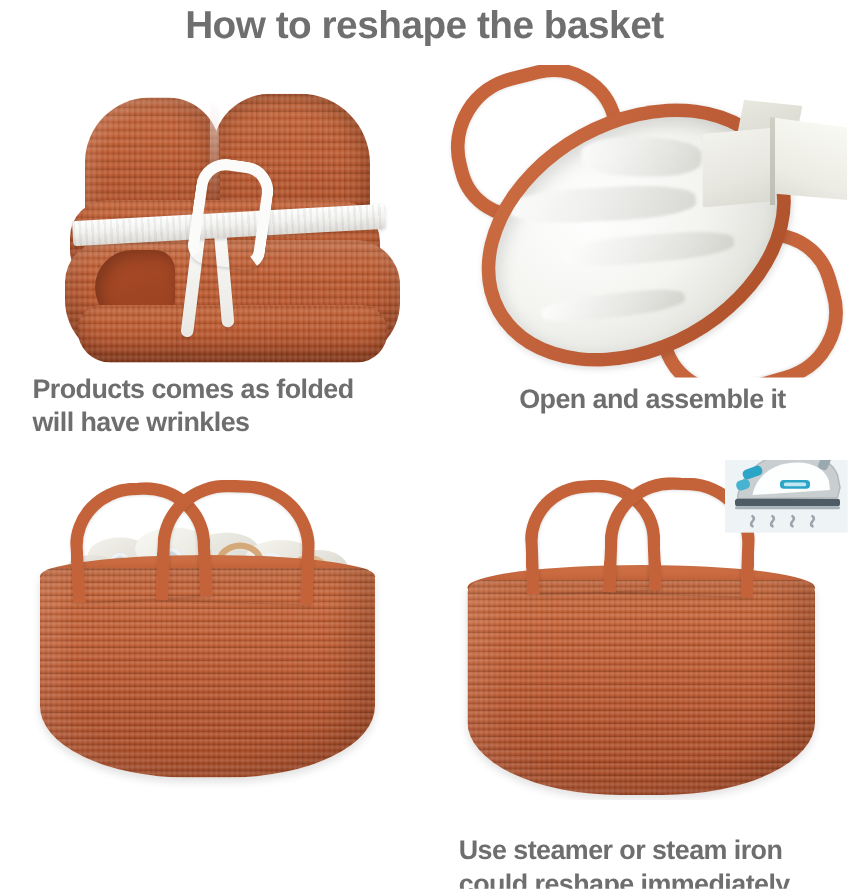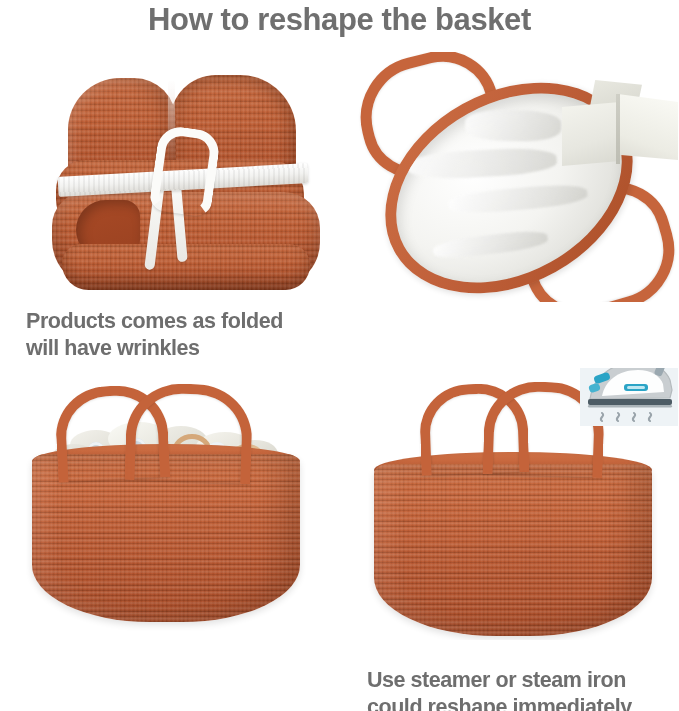--- a/index.html
+++ b/index.html
@@ -41,21 +41,21 @@
   .caption {
     position: absolute;
     color: #6e6e6e;
     font-weight: bold;
     font-size: 21.5px;
     line-height: 27px;
     letter-spacing: -0.45px;
     font-family: "Liberation Sans", sans-serif;
     white-space: pre-line;
   }
-  .caption-1 { left: 26px;  top: 308px; width: 310px; text-align: left; }
+  .caption-1 { left: 26px;  top: 298px; width: 310px; text-align: left; }
   .caption-2 { left: 372px; top: 306px; width: 300px; text-align: center; }
   .caption-3 { left: 2px;   top: 648px; width: 358px; text-align: left; }
   .caption-4 { left: 367px; top: 667px; width: 312px; text-align: left; }
 
   
   #photo-folded { left: 50px; top: 72px; width: 280px; height: 225px; }
 
   .fold-stack { position: absolute; left: 0; top: 0; width: 280px; height: 225px; }
 
   .fold-roll {
@@ -395,20 +395,21 @@
         </div>
       </div>
       <div class="divider-insert">
         <div class="div-panel div-back"></div>
         <div class="div-panel div-left"></div>
         <div class="div-panel div-right"></div>
         <div class="div-panel div-edge"></div>
       </div>
     </div>
   </div>
+  <div class="caption caption-2">Open and assemble it</div>
 
   <div class="cell-photo" id="photo-filled">
     <div class="basket">
       <div class="basket-contents"></div>
       <div class="toy t1"></div>
       <div class="toy t2"></div>
       <div class="toy t3"></div>
       <div class="toy t4"></div>
       <div class="toy t5"></div>
       <div class="toy t6"></div>

